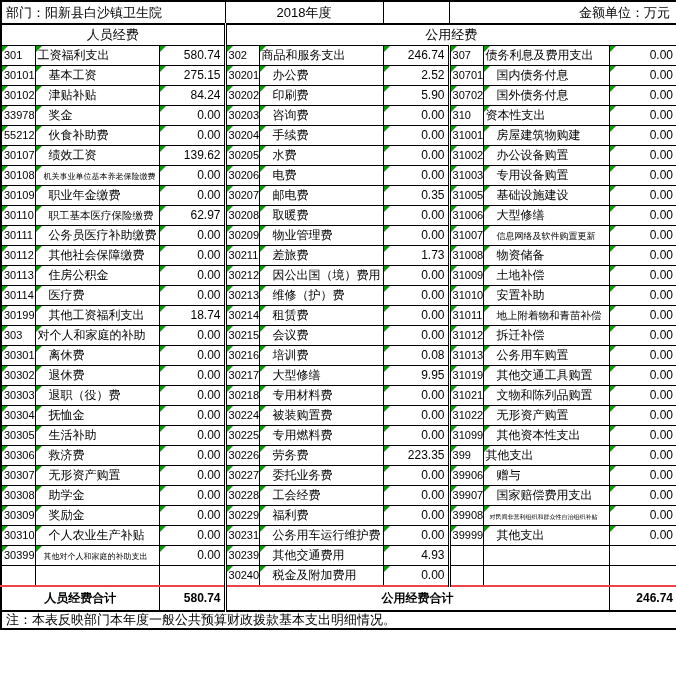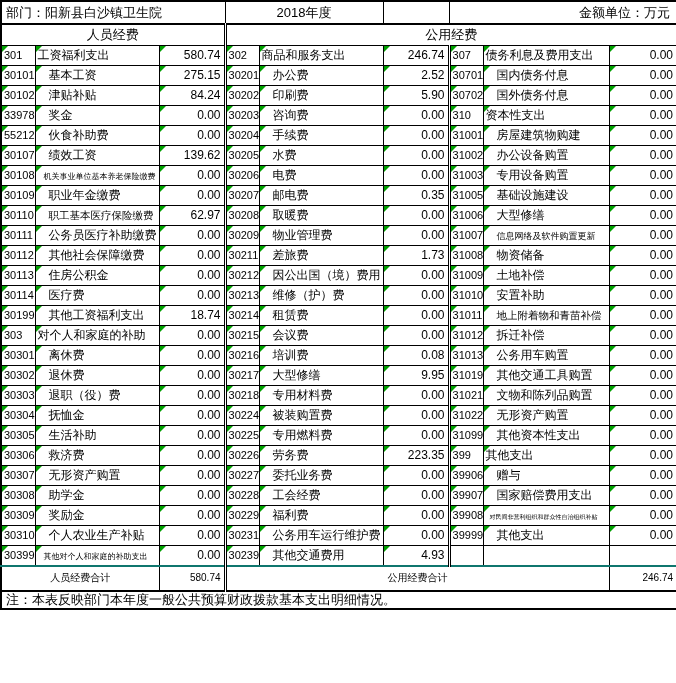--- a/index.html
+++ b/index.html
@@ -30,21 +30,21 @@
   .lvl1{padding-left:2px;}
   .lvl2{padding-left:13px;display:inline-block;}
   .fs11{font-size:10.5px;font-family:Liberation Mono, monospace;}
   .fs9{font-size:9px;}
   .fs8{font-size:8px;padding-left:8px;}
   .fs6{font-size:6px;padding-left:6px;}
   
   .tri{position:absolute;top:0;left:0;width:0;height:0;
        border-top:6px solid #00a000;border-right:6px solid transparent;}
   
-  tr.r-tot td{height:23px;font-size:10px;border-top:2px solid #0f766e;}
+  tr.r-tot td{height:23px;font-size:12px;border-top:2px solid #ef4444;font-weight:bold;}
   .tot-label{text-align:center;}
   .tot-val{text-align:right;padding-right:3px;font-size:12px;}
   
   tr.r-note td{height:14px;font-size:13px;text-align:left;padding:1px 0 1px 4px;border-top:2px solid #000;}
 </style>
 </head>
 <body>
 
 <div class="sheet">
   <table>
@@ -352,20 +352,31 @@
           <td class="code"><i class="tri" style="border-top-color: rgb(0, 160, 0);"></i><span>30399</span></td>
           <td class="name"><i class="tri" style="border-top-color: rgb(0, 160, 0);"></i><span class="lvl2 fs8">其他对个人和家庭的补助支出</span></td>
           <td class="val"><i class="tri" style="border-top-color: rgb(0, 160, 0);"></i><span>0.00</span></td>
           <td class="code sec-start"><i class="tri" style="border-top-color: rgb(0, 160, 0);"></i><span>30239</span></td>
           <td class="name"><i class="tri" style="border-top-color: rgb(0, 160, 0);"></i><span class="lvl2">其他交通费用</span></td>
           <td class="val"><i class="tri" style="border-top-color: rgb(0, 160, 0);"></i><span>4.93</span></td>
           <td class="code sec-start"></td>
           <td class="name"></td>
           <td class="val"></td>
         </tr>
+        <tr class="data-row">
+          <td class="code"></td>
+          <td class="name"></td>
+          <td class="val"></td>
+          <td class="code sec-start"><i class="tri" style="border-top-color: rgb(0, 160, 0);"></i><span>30240</span></td>
+          <td class="name"><i class="tri" style="border-top-color: rgb(0, 160, 0);"></i><span class="lvl2">税金及附加费用</span></td>
+          <td class="val"><i class="tri" style="border-top-color: rgb(0, 160, 0);"></i><span>0.00</span></td>
+          <td class="code sec-start"></td>
+          <td class="name"></td>
+          <td class="val"></td>
+        </tr>
       </tbody>
     <tbody>
       <tr class="r-tot">
         <td colspan="2" class="tot-label">人员经费合计</td>
         <td class="tot-val">580.74</td>
         <td colspan="5" class="tot-label sec-start">公用经费合计</td>
         <td class="tot-val">246.74</td>
       </tr>
       <tr class="r-note">
         <td colspan="9">注：本表反映部门本年度一般公共预算财政拨款基本支出明细情况。</td>

